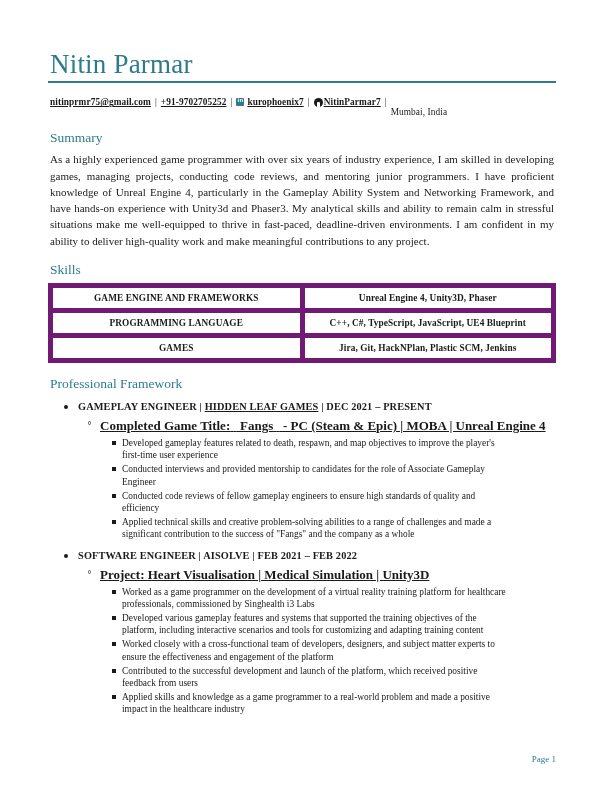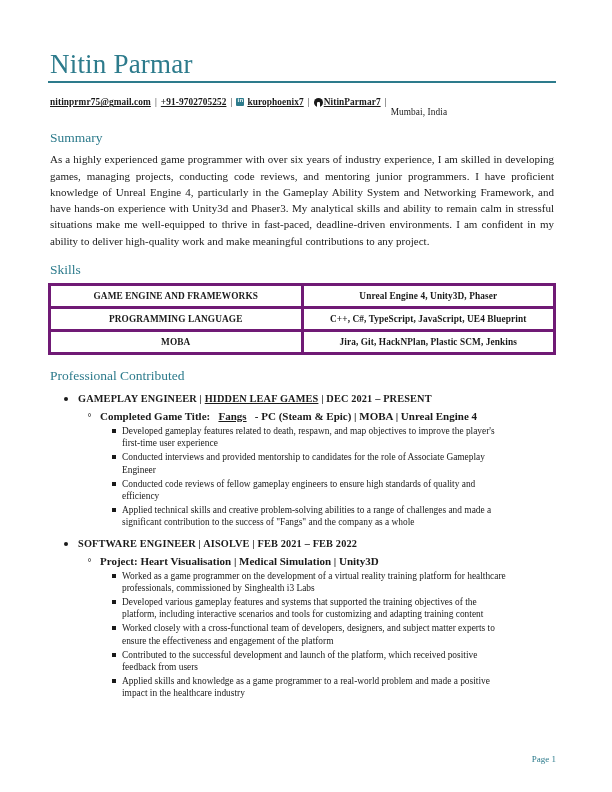--- a/index.html
+++ b/index.html
@@ -121,21 +121,21 @@
   }
 
   
   table.skills {
     width: 100%;
     border-collapse: collapse;
     margin-top: 3px;
     table-layout: fixed;
   }
   table.skills td {
-    border: 3px solid #701a75;
+    border: 5px solid #701a75;
     padding: 5px 18px;
     font-size: 9.3px;
     font-weight: bold;
     text-align: center;
     vertical-align: middle;
     letter-spacing: 0.1px;
   }
   table.skills td.cat { width: 50%; }
   table.skills td.val { width: 50%; }
 
@@ -154,24 +154,25 @@
     left: 16px;
     top: 4px;
     width: 4px; height: 4px;
     border-radius: 50%;
     background: #1a1a1a;
   }
   .u { text-decoration: underline; }
 
   .project {
     position: relative;
-    font-size: 11px;
+    font-size: 13px;
     font-weight: bold;
     padding-left: 52px;
     margin-bottom: 3px;
+    text-decoration: underline;
   }
   .project .circ {
     position: absolute;
     left: 40px;
     top: 3.5px;
     width: 3.4px; height: 3.4px;
     border-radius: 50%;
     border: 1px solid #555;
     background: transparent;
     box-sizing: border-box;
@@ -239,27 +240,27 @@
     <tbody>
       <tr>
         <td class="cat">GAME ENGINE AND FRAMEWORKS</td>
         <td class="val">Unreal Engine 4, Unity3D, Phaser</td>
       </tr>
       <tr>
         <td class="cat">PROGRAMMING LANGUAGE</td>
         <td class="val">C++, C#, TypeScript, JavaScript, UE4 Blueprint</td>
       </tr>
       <tr>
-        <td class="cat">MOBA</td>
+        <td class="cat">GAMES</td>
         <td class="val">Jira, Git, HackNPlan, Plastic SCM, Jenkins</td>
       </tr>
     </tbody>
   </table>
 
-  <div class="section-title">Professional Contributed</div>
+  <div class="section-title">Professional Framework</div>
 
   <div class="job">
     <div class="job-head">
       <span class="disc"></span>
       <span>GAMEPLAY ENGINEER</span>
       <span> | </span>
       <span class="u">HIDDEN LEAF GAMES</span>
       <span> | </span>
       <span>DEC 2021 – PRESENT</span>
     </div>

